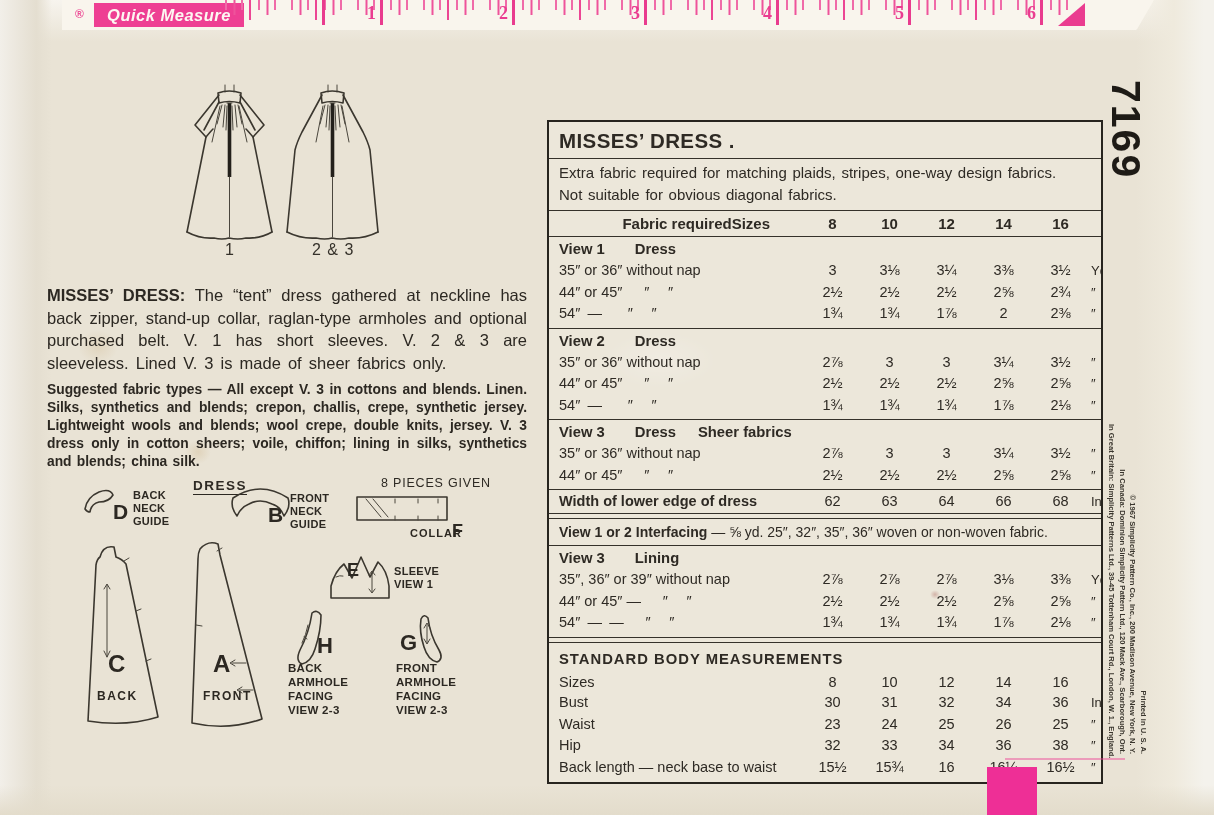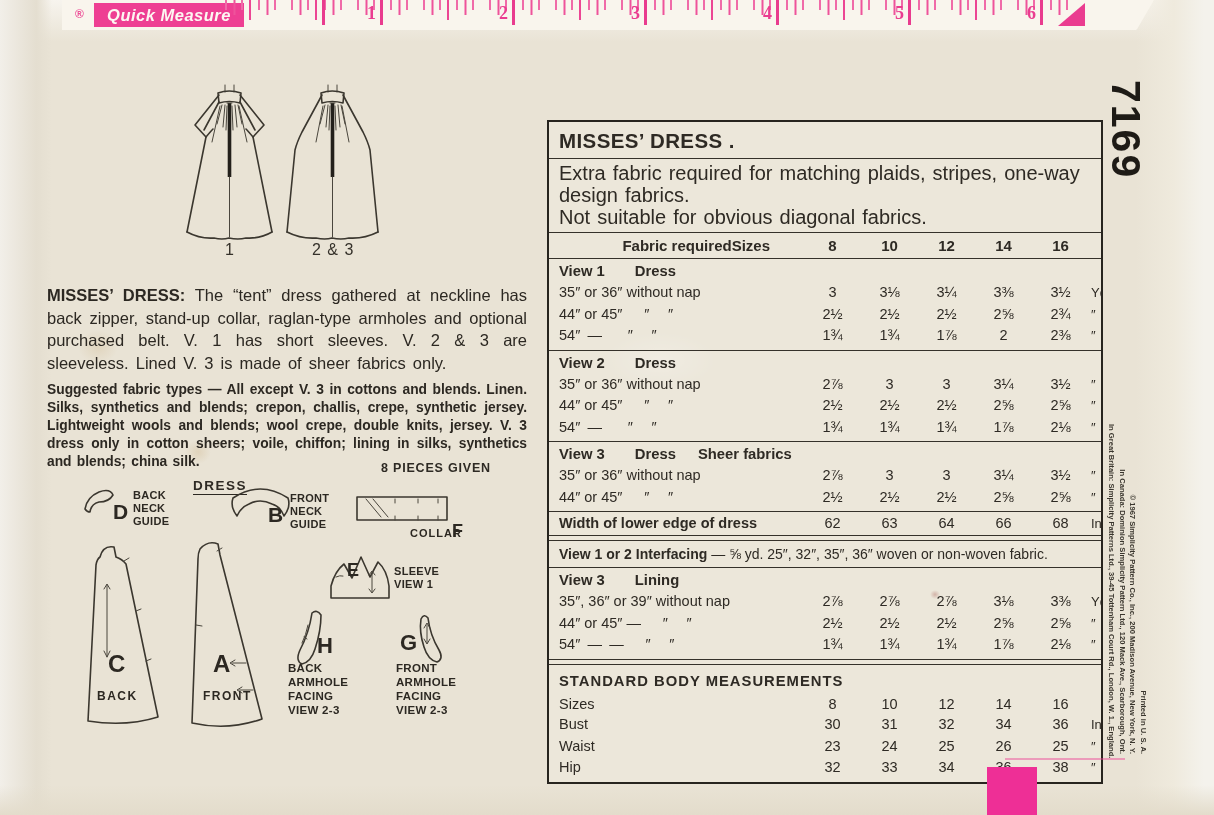--- a/index.html
+++ b/index.html
@@ -46,30 +46,30 @@
   .desc .p1{font-size:16.5px;line-height:22.5px;word-spacing:2.5px;}
   .desc .p1 b{font-weight:700;}
   .desc .p2{margin-top:7px;font-size:13.8px;line-height:18px;font-weight:700;word-spacing:1.5px;}
   .desc .p2 .rest{font-weight:700;}
   
   .pieces-svg{position:absolute;left:50px;top:465px;}
   .cap{position:absolute;font-weight:700;color:#2c2822;white-space:pre-line;line-height:13px;font-size:11px;letter-spacing:.3px;}
   .letter{position:absolute;font-weight:700;color:#2c2822;}
   .dress-head{position:absolute;left:193px;top:478px;font-size:13.5px;font-weight:700;letter-spacing:1.5px;
               border-bottom:1.5px solid #2c2822;padding-bottom:1px;}
-  .given{position:absolute;left:381px;top:461px;font-size:12.5px;font-weight:700;letter-spacing:.8px;}
+  .given{position:absolute;left:381px;top:476px;font-size:12.5px;font-weight:400;letter-spacing:.8px;}
 
   
   .ftable{position:absolute;left:547px;top:76px;width:556px;height:664px;
           border:2.6px solid #27241e;box-sizing:border-box;padding:0 10px;
           background:rgba(240,235,224,.45);overflow:hidden;margin-top:44px;}
   .ftitle{font-size:20.5px;font-weight:700;letter-spacing:.4px;padding:7px 0 5px;}
   .rule{border-top:1.6px solid #35312a;margin:0 -10px;}
   .rule-d{height:4px;border-top:1.5px solid #35312a;border-bottom:1.5px solid #35312a;margin:0 -10px;}
-  .note{font-size:20px;line-height:22px;padding:3px 0 4px;word-spacing:1.5px;}
+  .note{font-size:15px;line-height:22px;padding:3px 0 4px;word-spacing:1.5px;}
   .hdr{display:grid;grid-template-columns:245px 57px 57px 57px 57px 57px 1fr;
        font-weight:700;font-size:15px;line-height:25px;align-items:baseline;}
   .hdr .fr{display:flex;justify-content:flex-end;padding-right:34px;}
   .sect{padding:2px 0 3px;}
   .thead{font-weight:700;font-size:14.8px;line-height:21px;}
   .thead .h2{margin-left:30px;}
   .thead .hn{margin-left:22px;font-weight:700;}
   .trow{display:grid;grid-template-columns:245px 57px 57px 57px 57px 57px 1fr;
         font-size:14.5px;line-height:20.5px;align-items:baseline;}
   .trow .lab{white-space:pre-wrap;}

